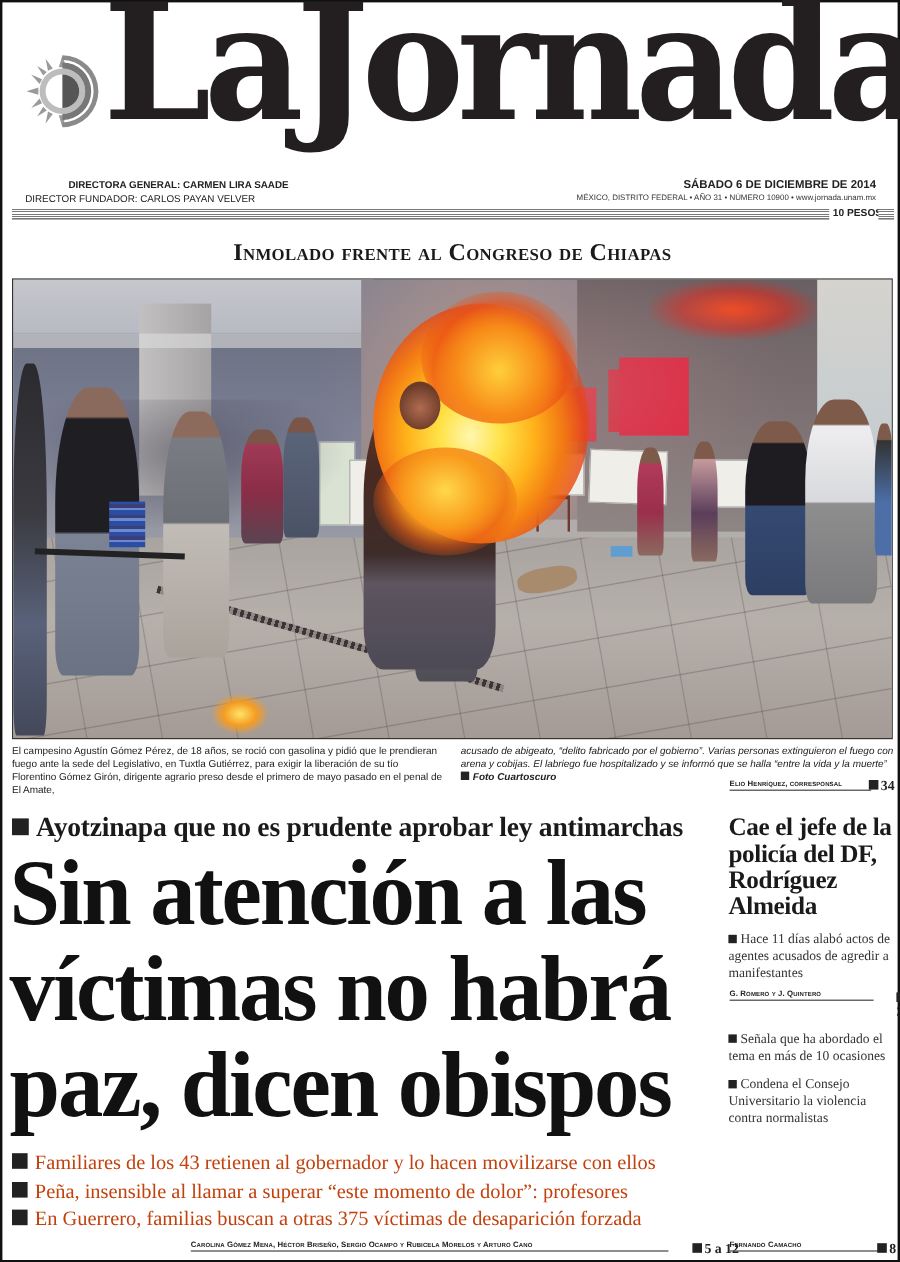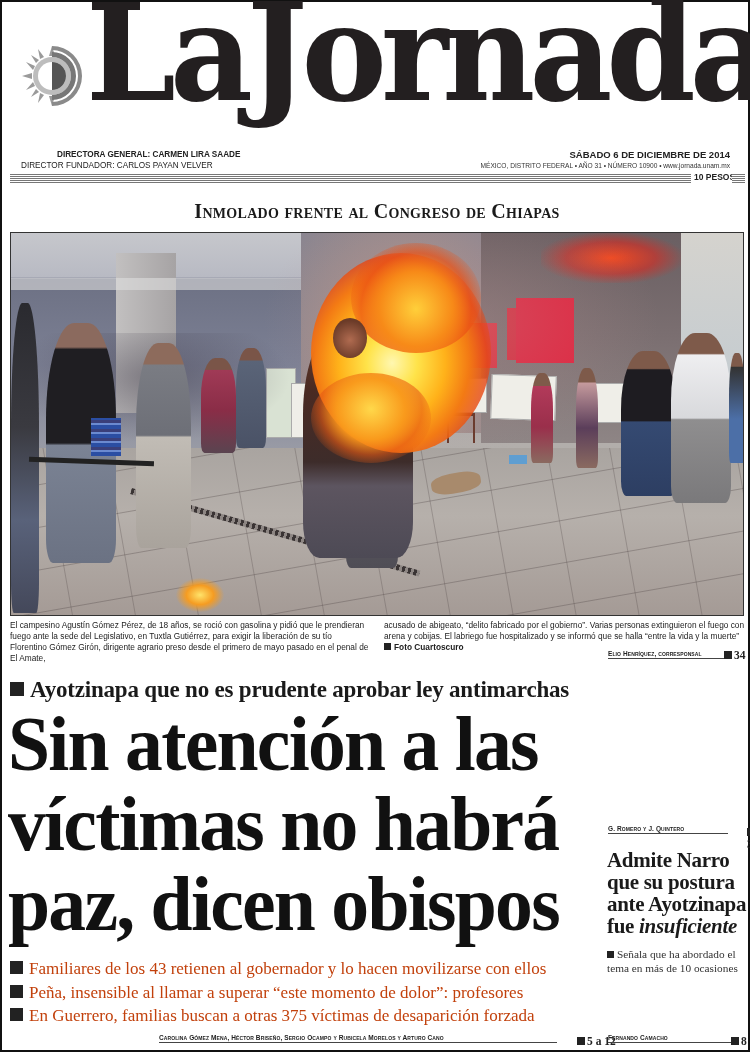--- a/index.html
+++ b/index.html
@@ -75,21 +75,21 @@
   .p-r2 { left: 660px; top: 100px; width: 60px; height: 170px; background: linear-gradient(to bottom, #7e5a4a 0%, #7e5a4a 12%, #eeeef0 13%, #d8d9dc 50%, #8f8e8f 51%, #7a797b 100%); }
   .p-r3 { left: 718px; top: 120px; width: 16px; height: 110px; background: linear-gradient(to bottom, #7e5a4a 0%, #7e5a4a 12%, #333 13%, #4c6fa7 60%); }
   .p-r4 { left: 520px; top: 140px; width: 22px; height: 90px; background: linear-gradient(to bottom, #7e5a4a 0%, #7e5a4a 14%, #b23a5a 15%, #9a2f4b 60%, #8a6a60 100%); }
   .p-r5 { left: 565px; top: 135px; width: 22px; height: 100px; background: linear-gradient(to bottom, #7e5a4a 0%, #7e5a4a 14%, #c59a9d 15%, #5b3e5a 60%, #8a6a60 100%); }
   .box-blue { left: 498px; top: 222px; width: 18px; height: 9px; background: #5f9ed1; }
   .smoke { left: 250px; top: 0; width: 400px; height: 220px; background: radial-gradient(ellipse at 50% 40%, rgba(190,150,150,.35) 0%, rgba(0,0,0,0) 70%); }
 
   
   .cap { position: absolute; top: 618px; font-family: "Liberation Sans", sans-serif; font-size: 8.3px; line-height: 11px; color: #222; }
   .cap-l { left: 8px; width: 360px; }
-  .cap-r { left: 382px; width: 362px; }
+  .cap-r { left: 382px; width: 362px; font-style: italic; }
   .credit { font-weight: bold; }
   .sq { display: inline-block; width: 7px; height: 7px; background: #222; margin-right: 3px; vertical-align: 0px; }
 
   .byline { position: absolute; font-family: "Liberation Sans", sans-serif; font-size: 6.5px; font-variant: small-caps; font-weight: bold; letter-spacing: 0.1px; color: #222; border-bottom: 1px solid #444; padding-bottom: 1px; }
   .pageref { position: absolute; font-family: "Liberation Serif", serif; font-size: 11.5px; font-weight: bold; color: #222; }
   .pageref .sq { width: 8px; height: 8px; margin-right: 2px; }
 
   
   .deck { position: absolute; left: 8px; top: 675px; font-family: "Liberation Serif", serif; font-weight: bold; font-size: 23px; letter-spacing: -0.2px; color: #1a1a1a; white-space: nowrap; }
   .deck .sq { width: 14px; height: 14px; margin-right: 6px; vertical-align: 1px; }
@@ -206,22 +206,26 @@
   </div>
 
   <div class="bullets">
     <div><span class="sq"></span><span>Familiares de los 43 retienen al gobernador y lo hacen movilizarse con ellos</span></div>
     <div><span class="sq"></span><span>Peña, insensible al llamar a superar “este momento de dolor”: profesores</span></div>
     <div><span class="sq"></span><span>En Guerrero, familias buscan a otras 375 víctimas de desaparición forzada</span></div>
   </div>
   <div class="byline" style="left:157px; top:1032px; width:398px;">Carolina Gómez Mena, Héctor Briseño, Sergio Ocampo y Rubicela Morelos y Arturo Cano</div>
   <div class="pageref" style="left:553px; top:1033px;margin-left:22px;"><span class="sq"></span><span>5 a 12</span></div>
 
+  <div class="side" style="top:676px;">
+    <div class="side-h">Cae el jefe de la policía del DF, Rodríguez Almeida</div>
+    <div class="side-p"><span class="sq"></span><span>Hace 11 días alabó actos de agentes acusados de agredir a manifestantes</span></div>
+  </div>
   <div class="byline" style="left:606px; top:823px; width:120px;">G. Romero y J. Quintero</div>
   <div class="pageref" style="left:724px; top:824px;padding-left:21px;"><span class="sq"></span><span>37</span></div>
 
   <div class="side" style="top:847px;">
-    <div class="side-h"><span>Admite Narro que su postura ante Ayotzinapa fue </span><i>insuficiente</i></div>
     <div class="side-p"><span class="sq"></span><span>Señala que ha abordado el tema en más de 10 ocasiones</span></div>
+    <div class="side-p"><span class="sq"></span><span>Condena el Consejo Universitario la violencia contra normalistas</span></div>
   </div>
   <div class="byline" style="left:606px; top:1032px; width:124px;">Fernando Camacho</div>
   <div class="pageref" style="left:729px; top:1033px;"><span class="sq"></span><span>8</span></div>
 </div>
 
 </body></html>

